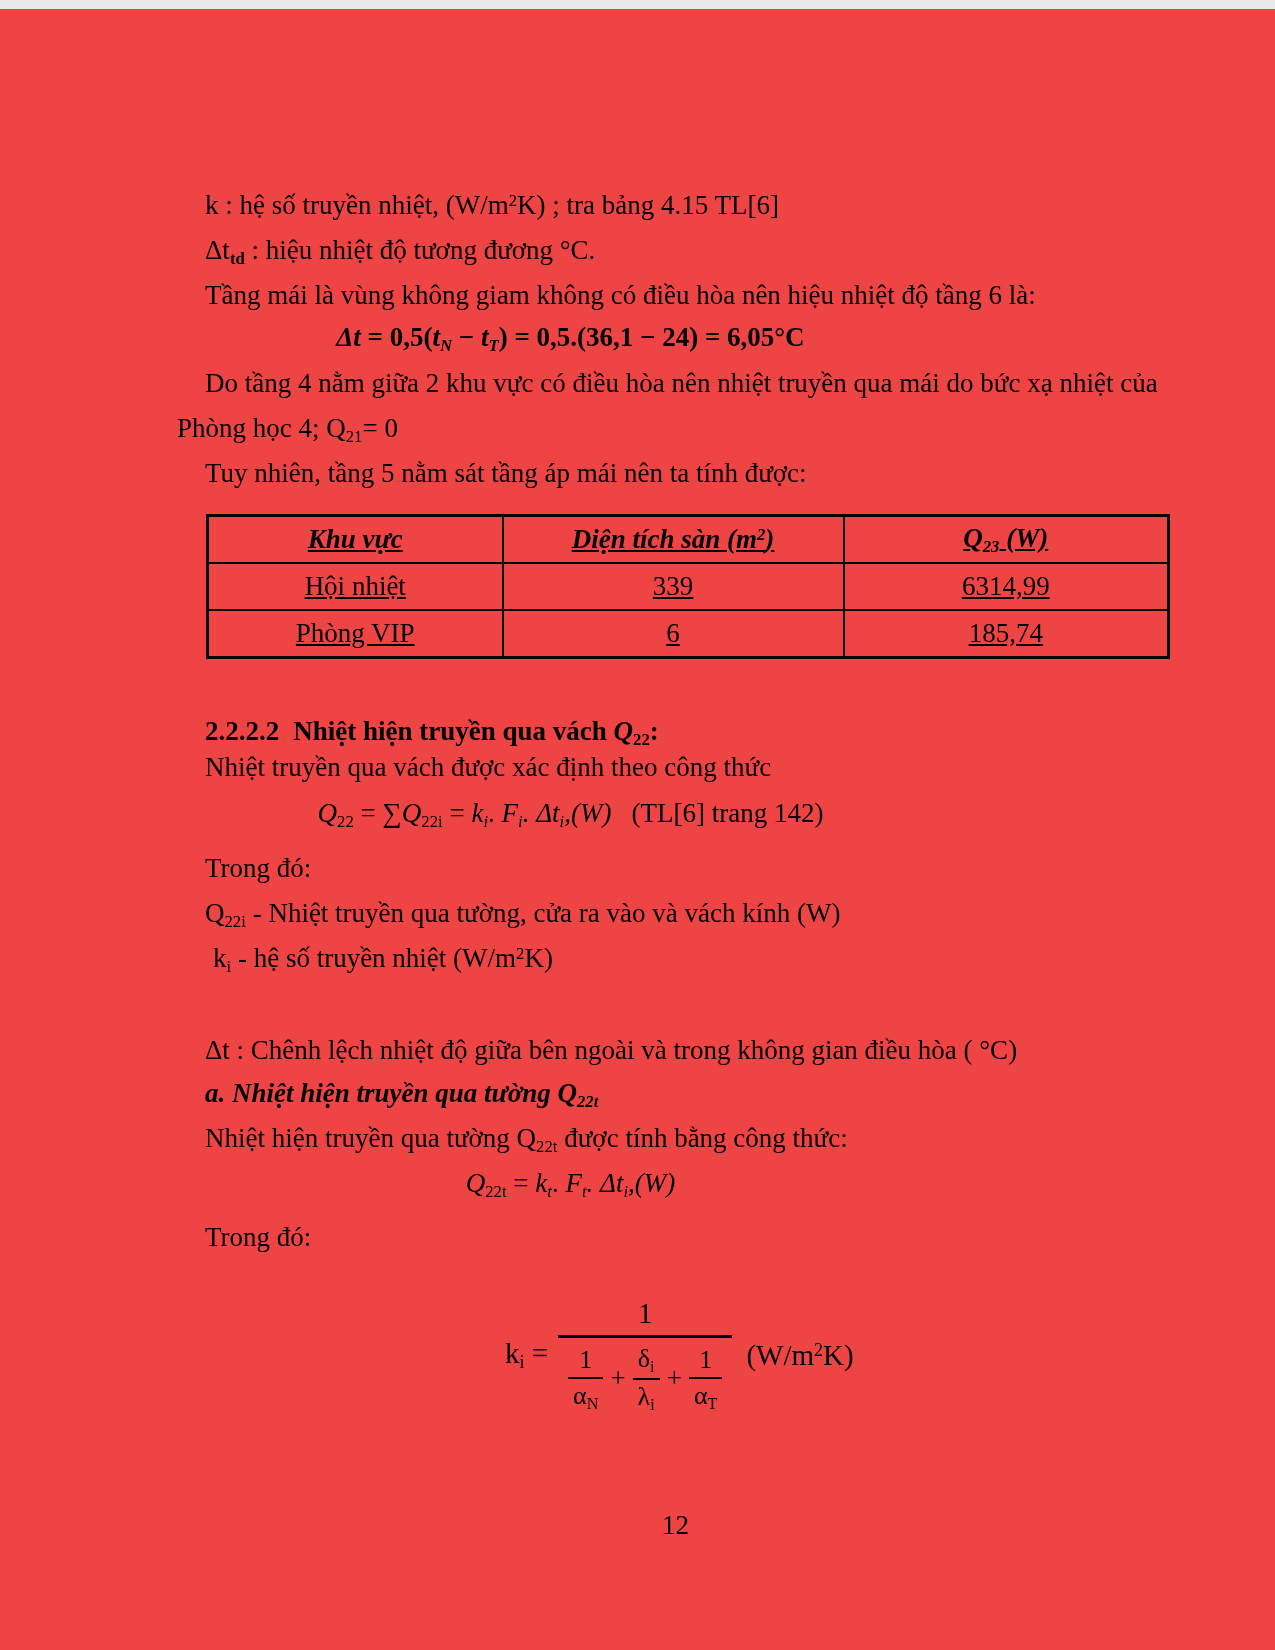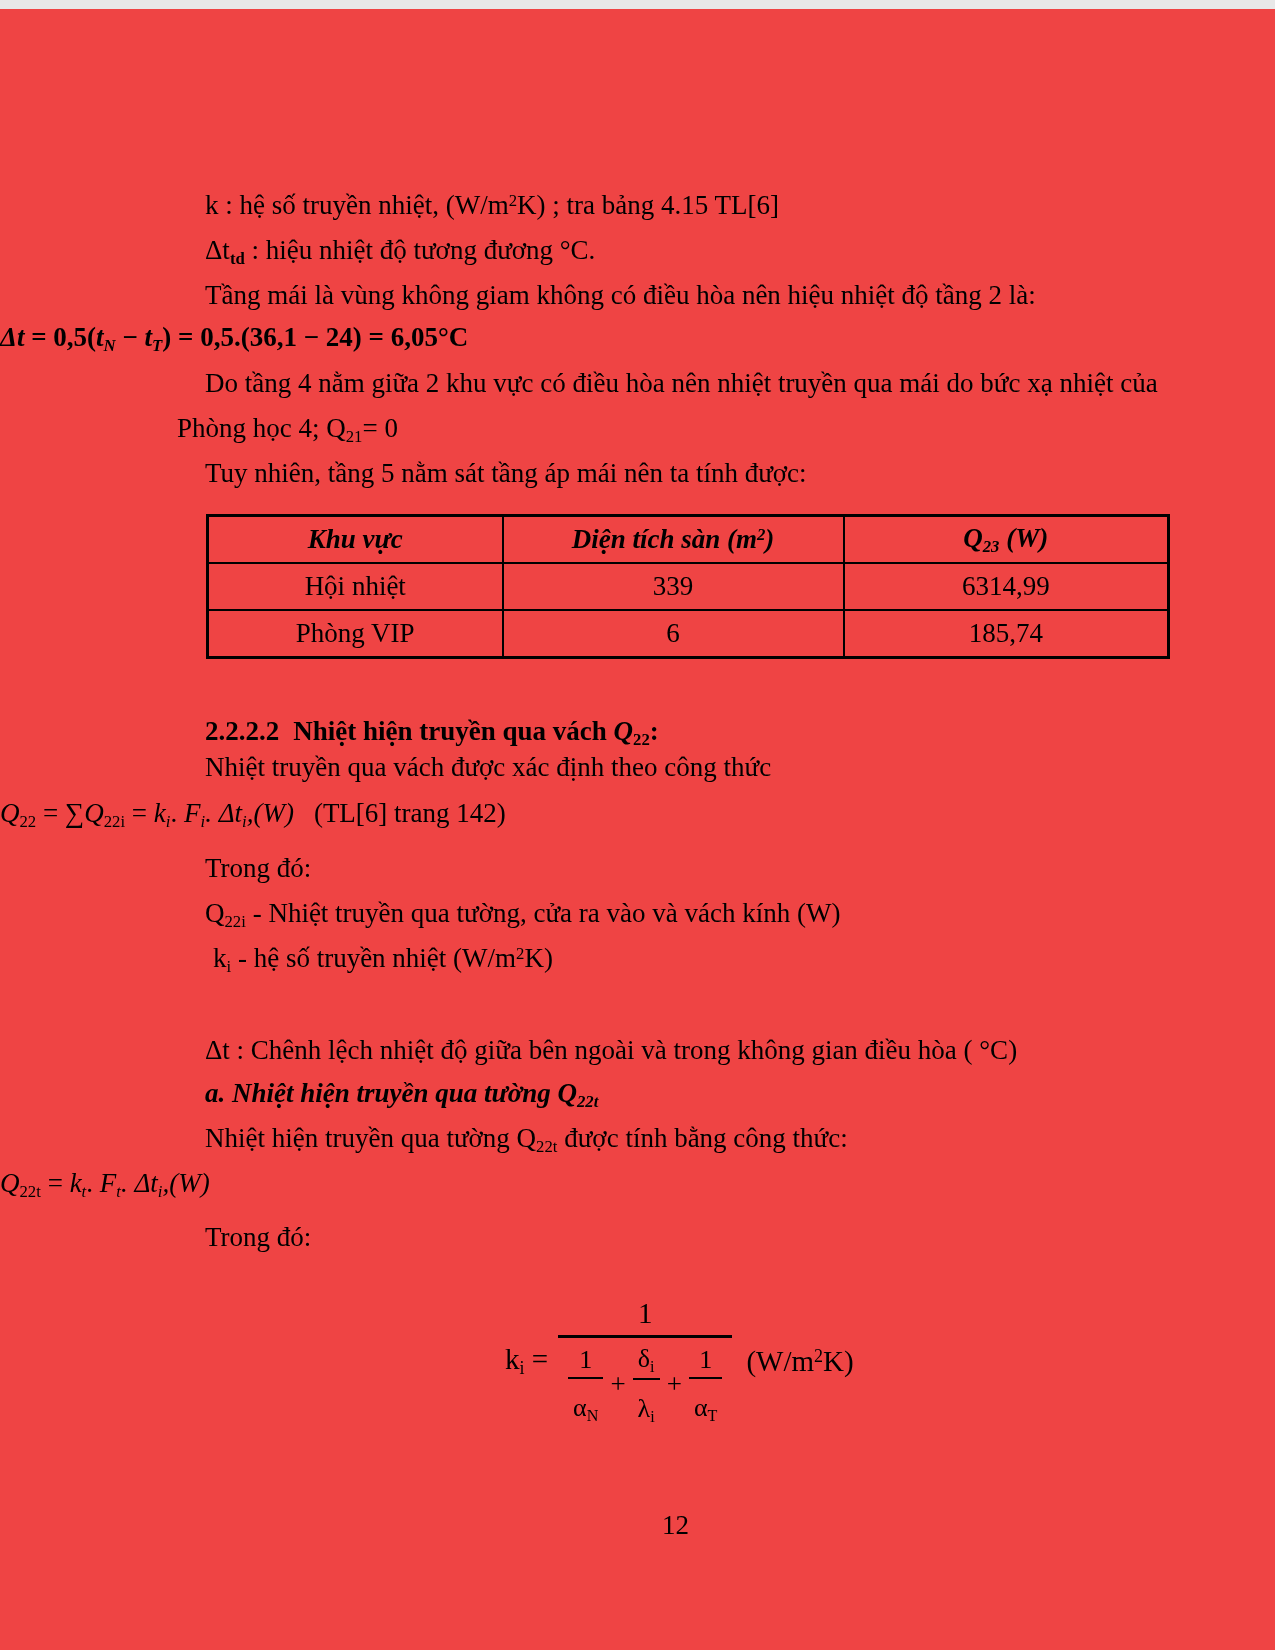--- a/index.html
+++ b/index.html
@@ -15,30 +15,31 @@
   .line {
     position:absolute;
     font-size:27px;
     line-height:1.25;
     white-space:nowrap;
   }
   .sb { font-size:0.62em; vertical-align:-0.28em; }
   .sp { font-size:0.62em; vertical-align:0.5em; }
   .it { font-style:italic; }
   .bold { font-weight:bold; }
-  .center { left:0; width:1141px; text-align:left; }
+  .center { left:0; width:1141px; text-align:center; }
   .mathref { font-style:normal; margin-left:20px; }
 
   
   table.doc-table {
     position:absolute;
     left:206px; top:505px;
     width:961px;
     border-collapse:collapse;
     table-layout:fixed;
+    text-decoration:underline;
   }
   table.doc-table td {
     border:2px solid #000000;
     height:45px;
     text-align:center;
     vertical-align:middle;
     font-size:27px;
     padding:0;
   }
   table.doc-table { border:3px solid #000000; }
@@ -56,39 +57,39 @@
   .formula-ki .lead { margin-right:10px; }
   .bigfrac { display:inline-flex; flex-direction:column; align-items:center; }
   .bigfrac .bnum { font-size:29px; padding:0 8px 5px 8px; }
   .bigfrac .bden {
     border-top:3px solid #000000;
     padding:6px 10px 0 10px;
     display:flex; align-items:center;
   }
   .sfrac { display:inline-flex; flex-direction:column; align-items:center; font-size:26px; }
   .sfrac .sn { padding:0 5px 2px 5px; }
-  .sfrac .sd { border-top:2px solid #000000; padding:14px 5px 0 5px; }
+  .sfrac .sd { border-top:2px solid #000000; padding:2px 5px 0 5px; }
   .plus { font-size:27px; margin:0 7px; align-self:center; }
   .unit { margin-left:14px; }
 </style>
 </head>
 <body>
 
 <div class="page">
 
   <div class="line" style="left:205px; top:180px;">
     <span>k : hệ số truyền nhiệt, (W/m</span><span class="sp">2</span><span>K) ; tra bảng 4.15 TL[6]</span>
   </div>
 
   <div class="line" style="left:205px; top:225px;">
     <span>Δt</span><span class="sb bold">td</span><span> : hiệu nhiệt độ tương đương °C.</span>
   </div>
 
   <div class="line" style="left:205px; top:270px;">
-    <span>Tầng mái là vùng không giam không có điều hòa nên hiệu nhiệt độ tầng 2 là:</span>
+    <span>Tầng mái là vùng không giam không có điều hòa nên hiệu nhiệt độ tầng 6 là:</span>
   </div>
 
   <div class="line center bold" style="top:312px;">
     <span class="it">Δt</span><span> = 0,5(</span><span class="it">t</span><span class="sb it">N</span><span> − </span><span class="it">t</span><span class="sb it">T</span><span>) = 0,5.(36,1 − 24) = 6,05°C</span>
   </div>
 
   <div class="line" style="left:205px; top:358px;">
     <span>Do tầng 4 nằm giữa 2 khu vực có điều hòa nên nhiệt truyền qua mái do bức xạ nhiệt của</span>
   </div>
 

